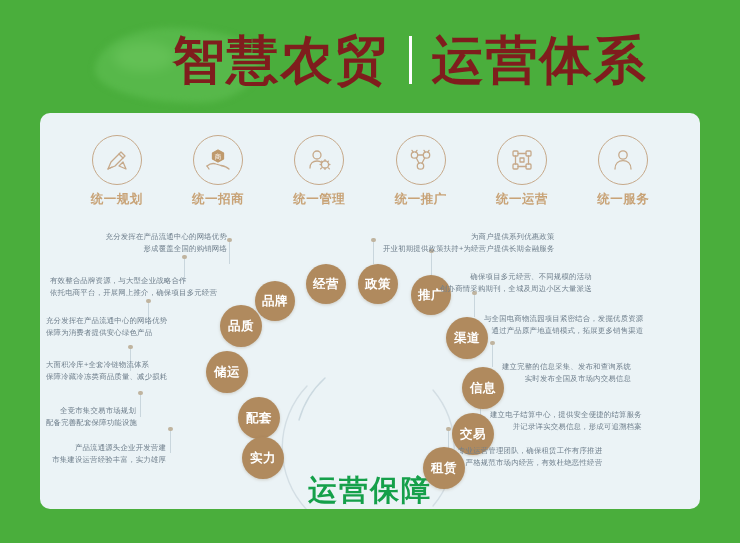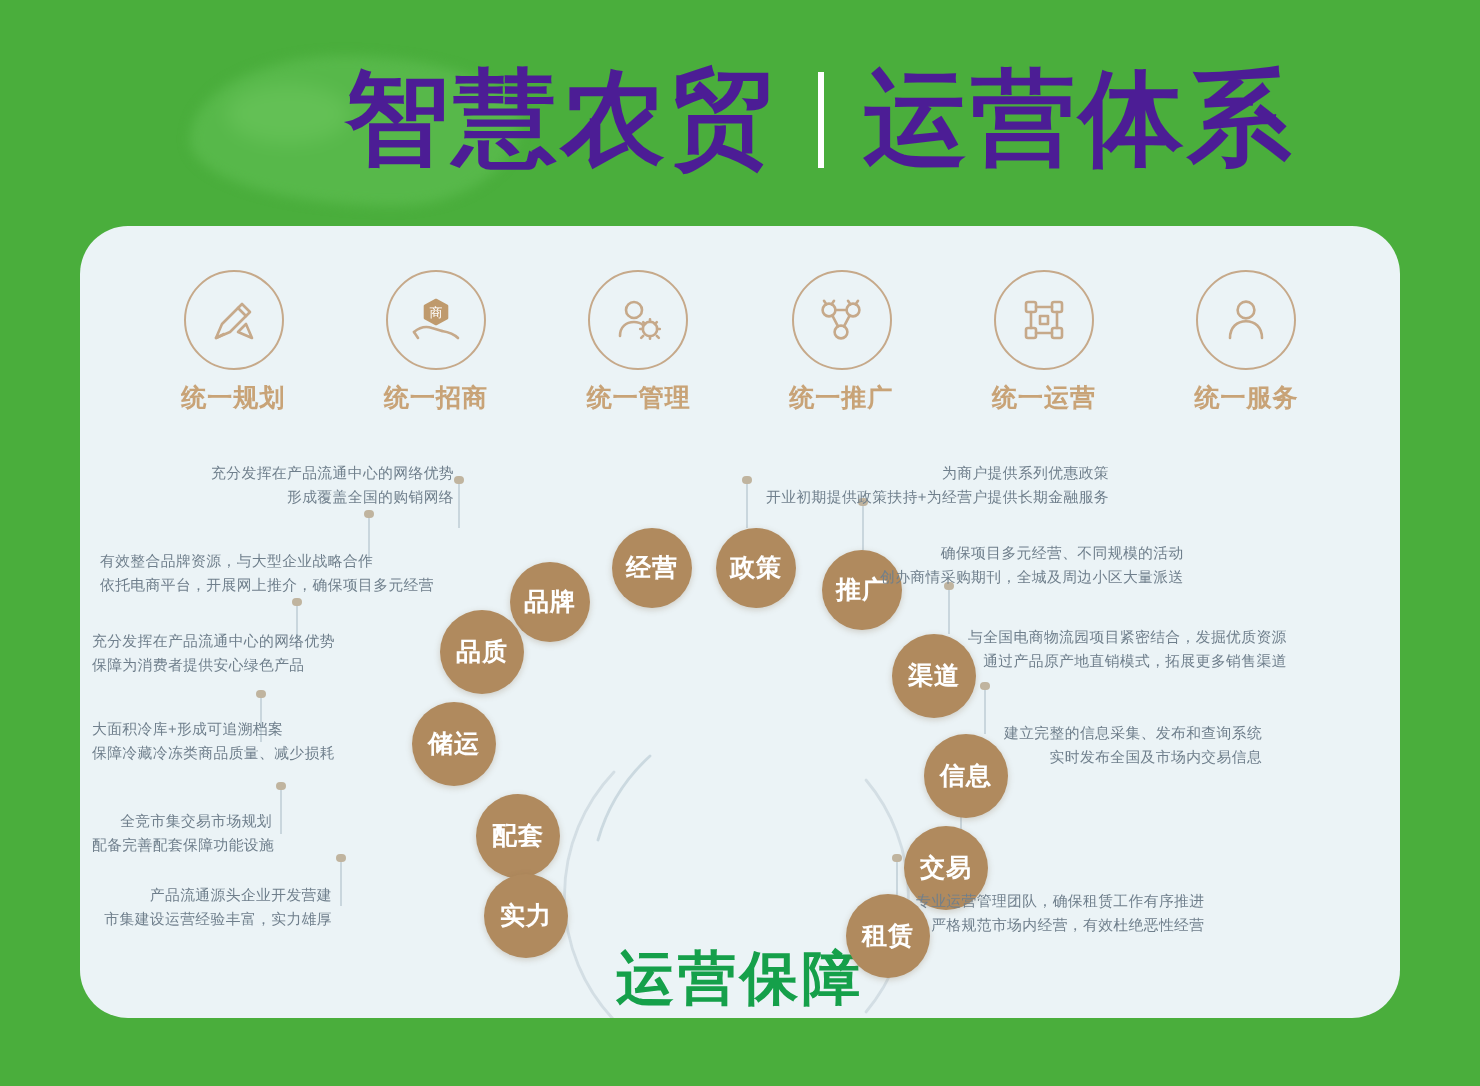--- a/index.html
+++ b/index.html
@@ -21,30 +21,30 @@
   #logo-blob::after{
     content:"";position:absolute;left:18px;top:14px;width:62px;height:30px;
     background:#63c055;border-radius:50%;filter:blur(4px);
   }
   #title-wrap{
     position:absolute;left:0;top:24px;width:740px;height:72px;
     display:flex;align-items:center;justify-content:center;gap:0px;
     padding-left:80px;box-sizing:border-box;
   }
   .title-main{
-    font-size:52px;font-weight:bold;color:#4c1d95;letter-spacing:2px;
+    font-size:52px;font-weight:bold;color:#7f1d1d;letter-spacing:2px;
     line-height:62px;white-space:nowrap;
   }
   .title-divider{
     width:3px;height:48px;background:#ffffff;margin:0 20px;flex:none;
   }
   
   #card{
     position:absolute;left:40px;top:113px;width:660px;height:396px;
-    background:#ebf3f6;border-radius:24px;overflow:hidden;
+    background:#ebf3f6;border-radius:10px;overflow:hidden;
   }
   
   #icon-row{
     position:absolute;left:0;top:22px;width:660px;height:90px;
     display:flex;justify-content:space-around;align-items:flex-start;
     padding:0 26px;box-sizing:border-box;
   }
   .icon-cell{
     width:90px;display:flex;flex-direction:column;align-items:center;gap:6px;
   }
@@ -264,21 +264,21 @@
     <div>有效整合品牌资源，与大型企业战略合作</div>
     <div>依托电商平台，开展网上推介，确保项目多元经营</div>
   </div>
 
   <div class="note left" style="left:6px;top:202px;width:96px;">
     <div>充分发挥在产品流通中心的网络优势</div>
     <div>保障为消费者提供安心绿色产品</div>
   </div>
 
   <div class="note left" style="left:6px;top:246px;width:80px;">
-    <div>大面积冷库+形成可追溯档案</div>
+    <div>大面积冷库+全套冷链物流体系</div>
     <div>保障冷藏冷冻类商品质量、减少损耗</div>
   </div>
 
   <div class="note left" style="left:6px;top:292px;width:90px;">
     <div>全竞市集交易市场规划</div>
     <div>配备完善配套保障功能设施</div>
   </div>
 
   <div class="note left" style="left:6px;top:329px;width:120px;">
     <div>产品流通源头企业开发营建</div>
@@ -298,19 +298,23 @@
   <div class="note right" style="left:444px;top:200px;">
     <div>与全国电商物流园项目紧密结合，发掘优质资源</div>
     <div>通过产品原产地直销模式，拓展更多销售渠道</div>
   </div>
 
   <div class="note right" style="left:462px;top:248px;">
     <div>建立完整的信息采集、发布和查询系统</div>
     <div>实时发布全国及市场内交易信息</div>
   </div>
 
+  <div class="note right" style="left:450px;top:296px;">
+    <div>建立电子结算中心，提供安全便捷的结算服务</div>
+    <div>并记录详实交易信息，形成可追溯档案</div>
+  </div>
 
   <div class="note right" style="left:418px;top:332px;">
     <div>专业运营管理团队，确保租赁工作有序推进</div>
     <div>严格规范市场内经营，有效杜绝恶性经营</div>
   </div>
 
 </div>
 
 </body></html>

